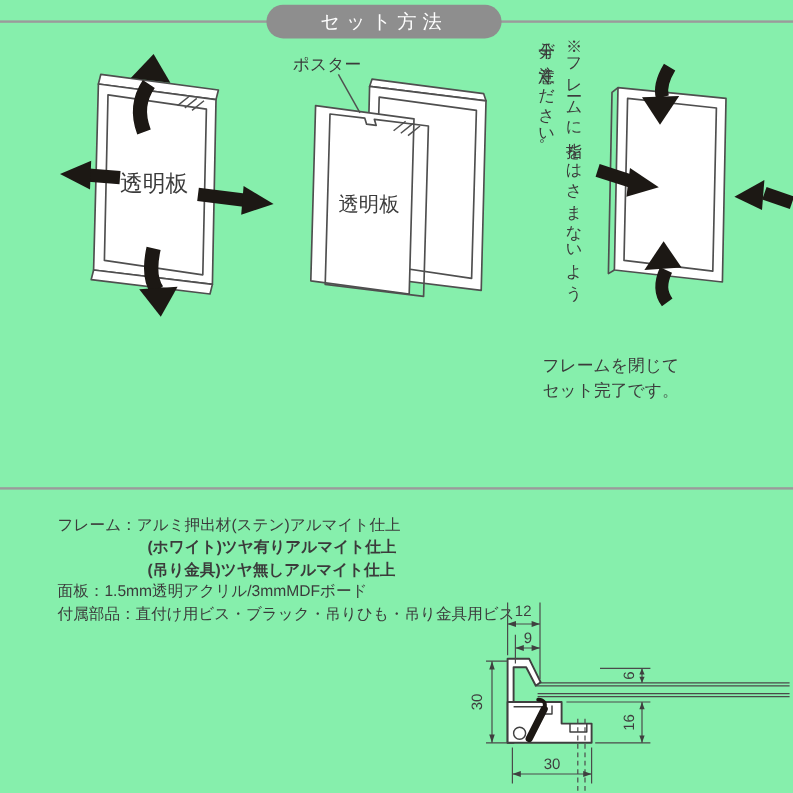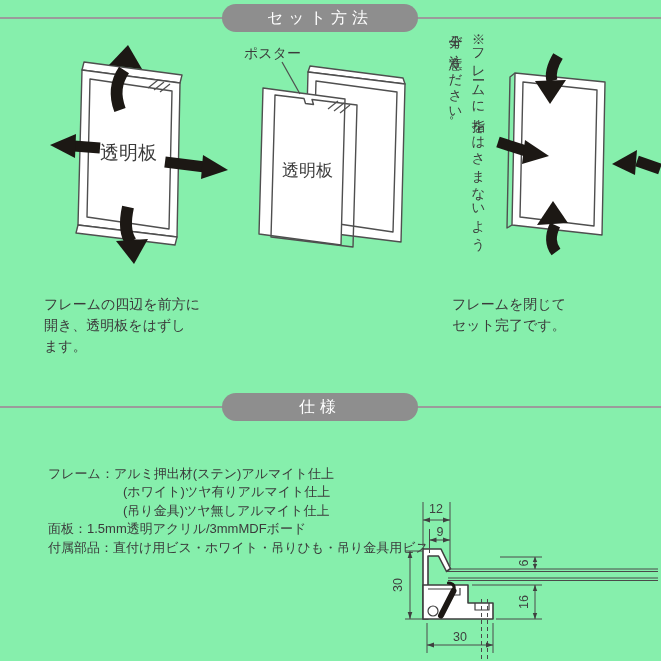--- a/index.html
+++ b/index.html
@@ -10,22 +10,22 @@
   .banner .rule{position:absolute;top:13px;left:0;right:0;height:2px;background:var(--rule,#9b9b9b);}
   .banner .pill{position:absolute;left:222px;top:0;width:196px;height:28px;border-radius:14px;
         background:var(--banner,#8e8e8e);color:#fff;display:flex;align-items:center;justify-content:center;
         font-size:16px;letter-spacing:5px;}
   
   .caption{position:absolute;white-space:pre-line;font-size:14px;line-height:1.5;}
   
   .vertical-note{position:absolute;left:443px;top:24px;height:272px;writing-mode:vertical-rl;
         white-space:pre-line;font-size:13.5px;line-height:1.7;letter-spacing:1.5px;}
   
-  .specs{position:absolute;left:48px;top:429px;font-size:13px;line-height:1.42;margin-top:36px;}
-  .specs .indent{padding-left:75px;}
+  .specs{position:absolute;left:48px;top:429px;font-size:13px;line-height:1.42;}
+  .specs .indent{padding-left:75px;font-weight:bold;}
   .abs{position:absolute;}
   svg text{font-family:"Liberation Sans",sans-serif;}
   .illus-label{font-size:14px;fill:var(--text,#3b3b3b);}
   .illus-big{font-size:19px;fill:var(--text,#3b3b3b);}
   .dim-num{font-size:12.5px;fill:#3f3f3f;}
 </style>
 </head>
 <body>
 
 <div class="page">
@@ -62,23 +62,20 @@
         <path d="M145,120 L185,125" fill="none" stroke="var(--arrow,#1c1814)" stroke-width="11"></path>
         <polygon points="208,128 183,113 181,137"></polygon>
       </g>
       <g>
         <path d="M108,165 C104,183 106,193 111,200" fill="none" stroke="var(--arrow,#1c1814)" stroke-width="12"></path>
         <polygon points="114,222 96,199 128,197"></polygon>
       </g>
     </g>
     <text class="illus-big" x="80" y="117">透明板</text>
   </svg>
-  <div class="caption" style="left:44px;top:294px;width:215px">フレームの四辺を前方に
-開き、透明板をはずし
-ます。</div>
 
   <svg class="abs" style="left:240px;top:42px" width="210" height="252" viewBox="0 0 210 252">
     <g stroke="#4f4f4f" stroke-width="1.4" fill="#fff" stroke-linejoin="round">
       <polygon points="70,24 163,36 165,42 68,30"></polygon>
       <polygon points="68,30 165,42 161,200 64,188"></polygon>
       <polygon fill="none" points="76,39 157,50 153,190 72,178"></polygon>
       <polygon points="23,46 105,57 101,203 19,192"></polygon>
     </g>
     <path fill="none" stroke="#4f4f4f" stroke-width="1.4" stroke-linejoin="round" d="M35,53 L64,56.5 L65.5,61.5 L73.5,62.5 L72,57.5 L117,63 L113,205 L31,195 Z"></path>
     <g stroke="#4f4f4f" stroke-width="1.2">
@@ -116,31 +113,28 @@
         <path d="M63,181 C58,192 58,200 64,208" fill="none" stroke="var(--arrow,#1c1814)" stroke-width="11"></path>
         <polygon points="61,157 45,181 76,179"></polygon>
       </g>
     </g>
   </svg>
   <div class="caption" style="left:452px;top:294px;width:180px">フレームを閉じて
 セット完了です。</div>
 
   <div class="banner" style="top:393px">
     <div class="rule"></div>
-    <div class="pill">
-      <span>仕様</span>
-    </div>
   </div>
 
   <div class="specs">
     <div>フレーム：アルミ押出材(ステン)アルマイト仕上</div>
     <div class="indent">(ホワイト)ツヤ有りアルマイト仕上</div>
     <div class="indent">(吊り金具)ツヤ無しアルマイト仕上</div>
     <div>面板：1.5mm透明アクリル/3mmMDFボード</div>
-    <div>付属部品：直付け用ビス・ホワイト・吊りひも・吊り金具用ビス</div>
+    <div>付属部品：直付け用ビス・ブラック・吊りひも・吊り金具用ビス</div>
   </div>
 
   <svg class="abs" style="left:390px;top:495px" width="271" height="166" viewBox="0 0 271 166">
 
     <g stroke="#4a4a4a" stroke-width="1">
       <line x1="57" y1="74" x2="268" y2="74"></line>
       <line x1="57" y1="76.5" x2="268" y2="76.5"></line>
       <line x1="58" y1="83" x2="268" y2="83"></line>
       <line x1="58" y1="85.5" x2="268" y2="85.5"></line>
     </g>

